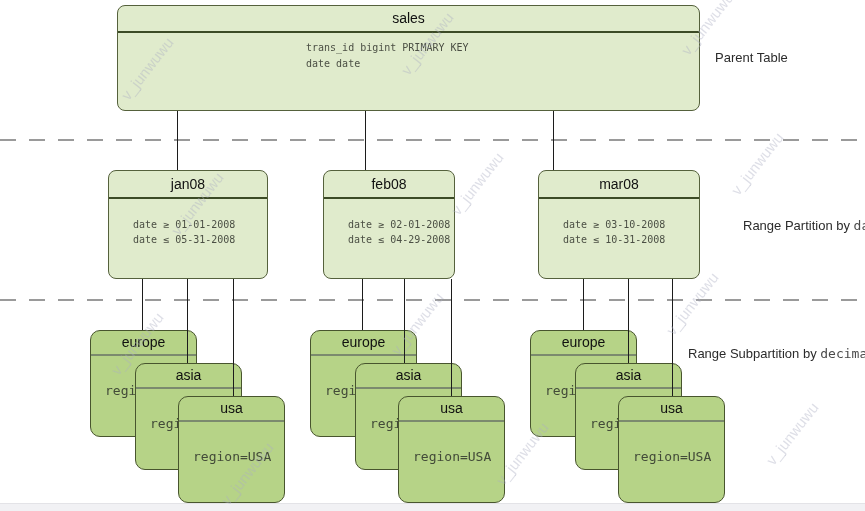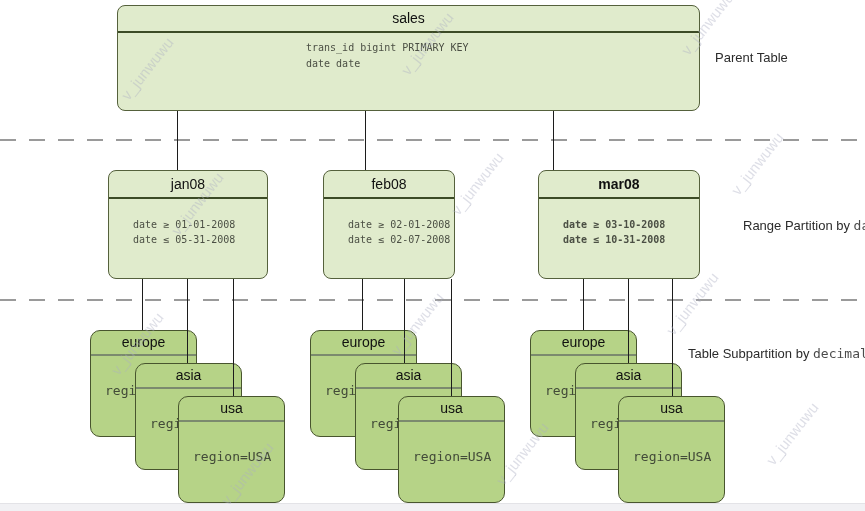--- a/index.html
+++ b/index.html
@@ -20,21 +20,21 @@
     font-family:"DejaVu Sans Mono","Liberation Mono",monospace;
     font-size:10px;color:#4b4f44;line-height:16px;
   }
   #parent-box{left:117px;top:5px;width:583px;height:106px;}
   #parent-box .body{padding:7px 0 0 188px;}
   .pbox{top:170px;height:109px;}
   .pbox .title{height:26px;line-height:26px;}
   .pbox .body{padding:18px 0 0 24px;line-height:15px;}
   #pbox-0{left:108px;width:160px;}
   #pbox-1{left:323px;width:132px;}
-  #pbox-2{left:538px;width:162px;font-weight:bold;}
+  #pbox-2{left:538px;width:162px;}
   
   .card{
     position:absolute;width:107px;height:107px;background:#b6d387;
     border:1px solid #48552e;border-radius:10px;box-sizing:border-box;
   }
   .card .ctitle{
     height:23px;line-height:23px;text-align:center;color:#101010;
     font-size:14px;border-bottom:2px solid #7b8a6e;
   }
   .card .cbody{
@@ -93,21 +93,21 @@
     <div class="title">jan08</div>
     <div class="body">
       <div>date ≥ 01-01-2008</div>
       <div>date ≤ 05-31-2008</div>
     </div>
   </div>
   <div class="gbox pbox" id="pbox-1">
     <div class="title">feb08</div>
     <div class="body">
       <div>date ≥ 02-01-2008</div>
-      <div>date ≤ 02-07-2008</div>
+      <div>date ≤ 04-29-2008</div>
     </div>
   </div>
   <div class="gbox pbox" id="pbox-2">
     <div class="title">mar08</div>
     <div class="body">
       <div>date ≥ 03-10-2008</div>
       <div>date ≤ 10-31-2008</div>
     </div>
   </div>
 
@@ -155,21 +155,21 @@
     <div class="ctitle">asia</div>
     <div class="cbody">regi</div>
   </div>
   <div class="card" style="left:618px;top:396px;z-index:7">
     <div class="ctitle">usa</div>
     <div class="cbody">region=USA</div>
   </div>
 
   <div class="rlabel" style="left:715px;top:50px">Parent Table</div>
   <div class="rlabel" style="left:743px;top:218px"><span>Range Partition by </span><span class="code">date</span></div>
-  <div class="rlabel" style="left:688px;top:346px"><span>Table Subpartition by </span><span class="code">decimal</span></div>
+  <div class="rlabel" style="left:688px;top:346px"><span>Range Subpartition by </span><span class="code">decimal</span></div>
 
   <span class="wm" style="left:110px;top:60px">v_junwuwu</span>
   <span class="wm" style="left:390px;top:35px">v_junwuwu</span>
   <span class="wm" style="left:670px;top:15px">v_junwuwu</span>
   <span class="wm" style="left:160px;top:195px">v_junwuwu</span>
   <span class="wm" style="left:440px;top:175px">v_junwuwu</span>
   <span class="wm" style="left:720px;top:155px">v_junwuwu</span>
   <span class="wm" style="left:100px;top:335px">v_junwuwu</span>
   <span class="wm" style="left:380px;top:315px">v_junwuwu</span>
   <span class="wm" style="left:655px;top:295px">v_junwuwu</span>

